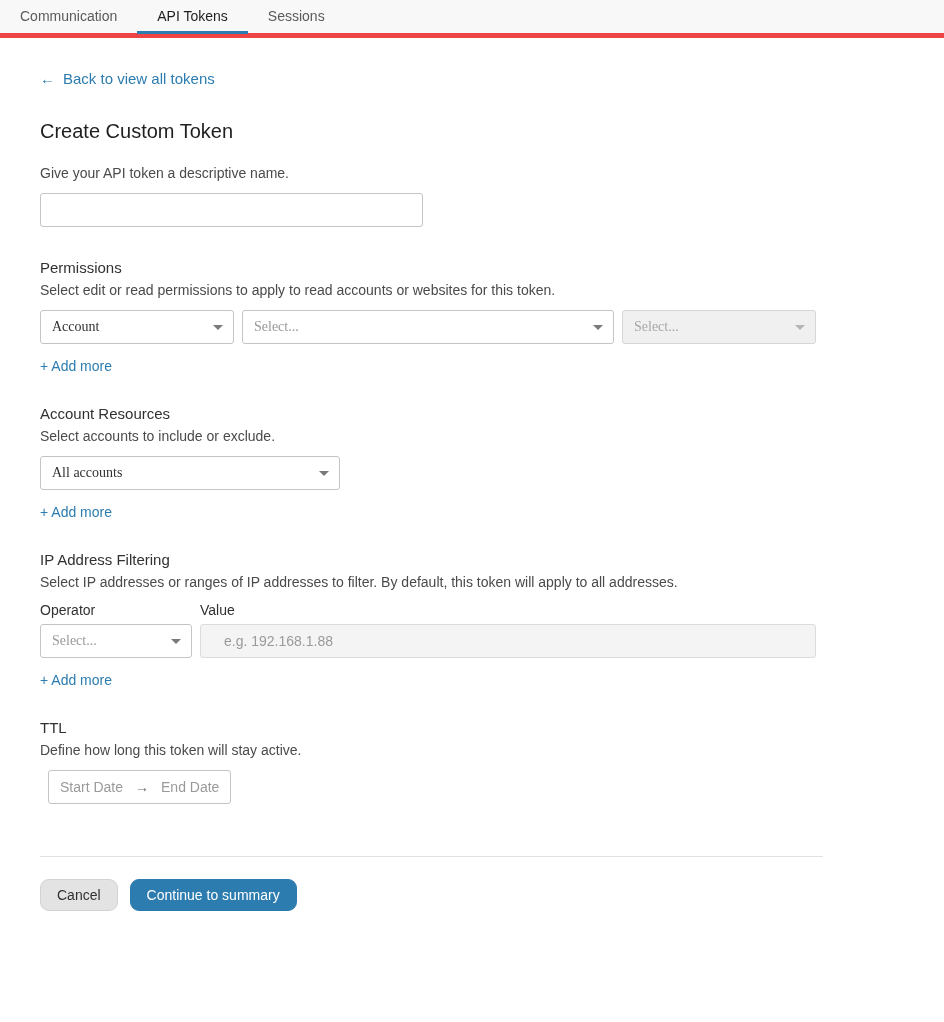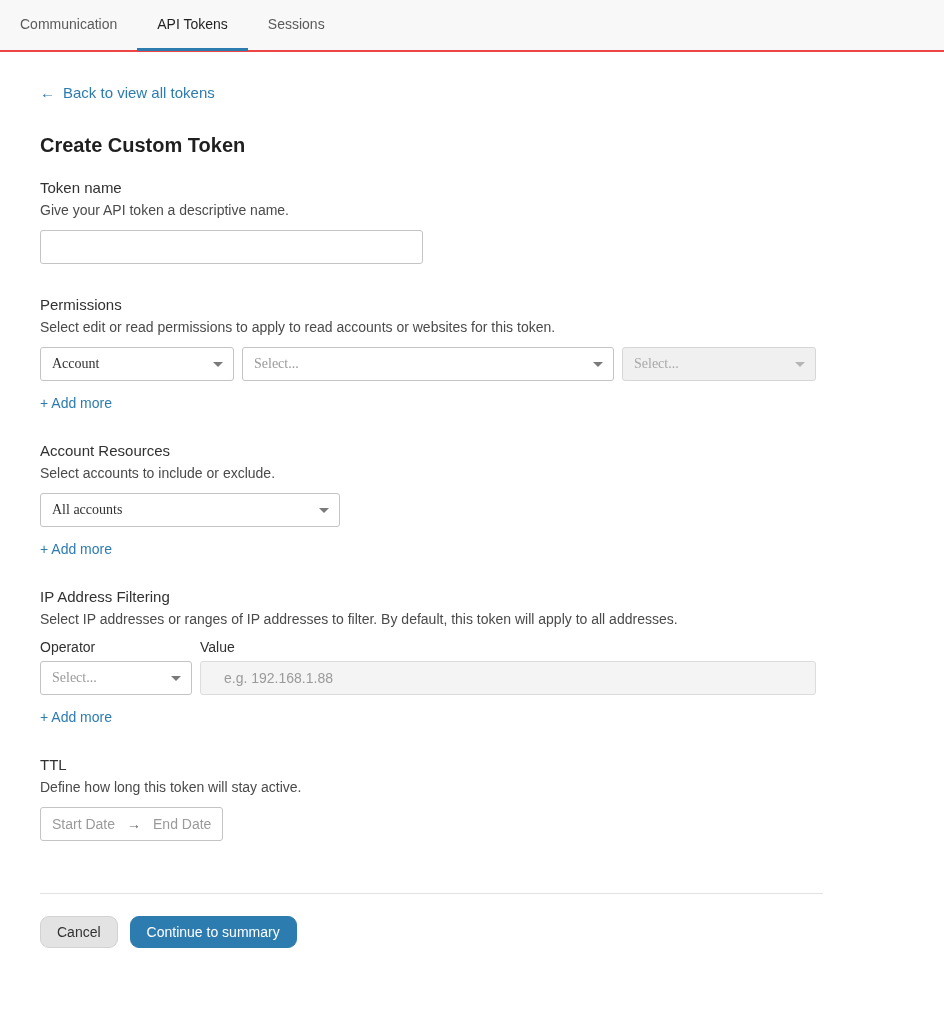--- a/index.html
+++ b/index.html
@@ -9,23 +9,23 @@
     width: 944px;
     height: 1022px;
     background: #ffffff;
     font-family: "Liberation Sans", sans-serif;
     color: #313131;
     overflow: hidden;
   }
 
   
   .tabbar {
-    height: 52px;
+    height: 38px;
     background: #f8f8f8;
-    border-bottom: 2px solid #ef4444;
+    border-bottom: 5px solid #ef4444;
     display: flex;
     align-items: stretch;
     padding-left: 0;
   }
   .tab {
     display: flex;
     align-items: center;
     padding: 0 20px;
     font-size: 14px;
     color: #5a5a5a;
@@ -51,21 +51,21 @@
     color: #2c7cb0;
     font-size: 15px;
     text-decoration: none;
     margin-top: 32px;
     cursor: pointer;
   }
   .back-link .arrow { font-size: 15px; line-height: 1; }
 
   h1.page-title {
     font-size: 20px;
-    font-weight: bold;
+    font-weight: normal;
     color: #1f1f1f;
     margin: 32px 0 0 0;
   }
 
   .section { margin-top: 22px; }
   .section-title {
     font-size: 15px;
     color: #313131;
     margin: 0 0 6px 0;
   }
@@ -166,20 +166,21 @@
     align-items: center;
     height: 34px;
     border: 1px solid #c4c4c4;
     border-radius: 3px;
     background: #ffffff;
     padding: 0 11px;
     font-size: 14px;
     color: #9a9a9a;
     gap: 12px;
     cursor: pointer;
+    margin-left: 8px;
   }
   .ttl-box .ttl-arrow { color: #6a6a6a; font-size: 14px; }
 
   
   .divider {
     border-top: 1px solid #e2e2e2;
     margin: 52px 0 0 0;
     width: 783px;
   }
   .footer {
@@ -228,21 +229,20 @@
 
   <a class="back-link">
     <span class="arrow">←</span>
     <span>Back to view all tokens</span>
   </a>
 
   <h1 class="page-title">Create Custom Token</h1>
 
   
   <div class="section">
-    <div class="section-title">Token name</div>
     <div class="section-desc">Give your API token a descriptive name.</div>
     <input class="text-input input-token-name" type="text" placeholder="" style="">
   </div>
 
   
   <div class="section" style="margin-top:32px;">
     <div class="section-title">Permissions</div>
     <div class="section-desc">Select edit or read permissions to apply to read accounts or websites for this token.</div>
     <div class="row">
       <div class="select w-account">

